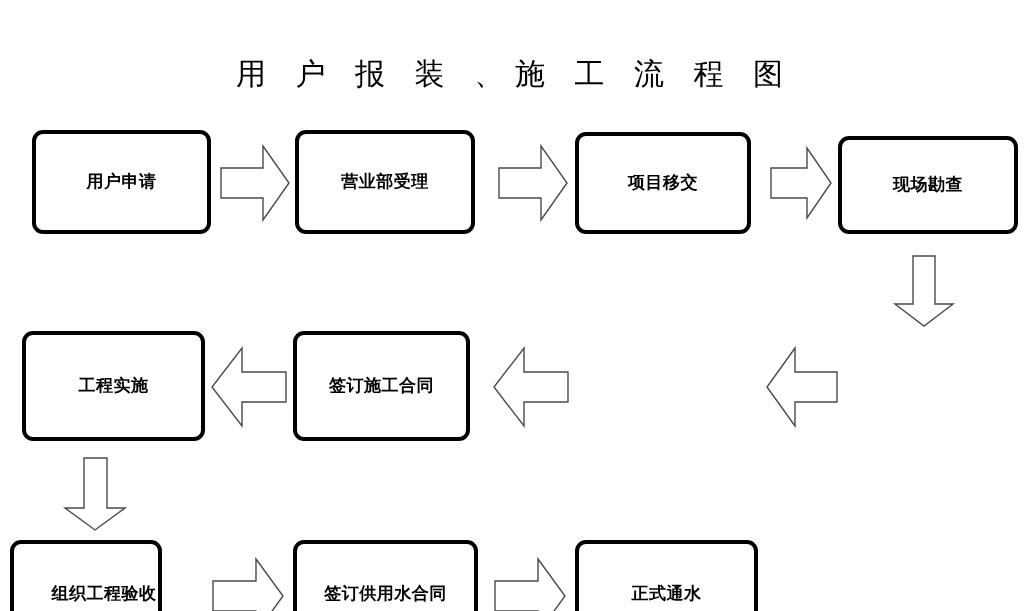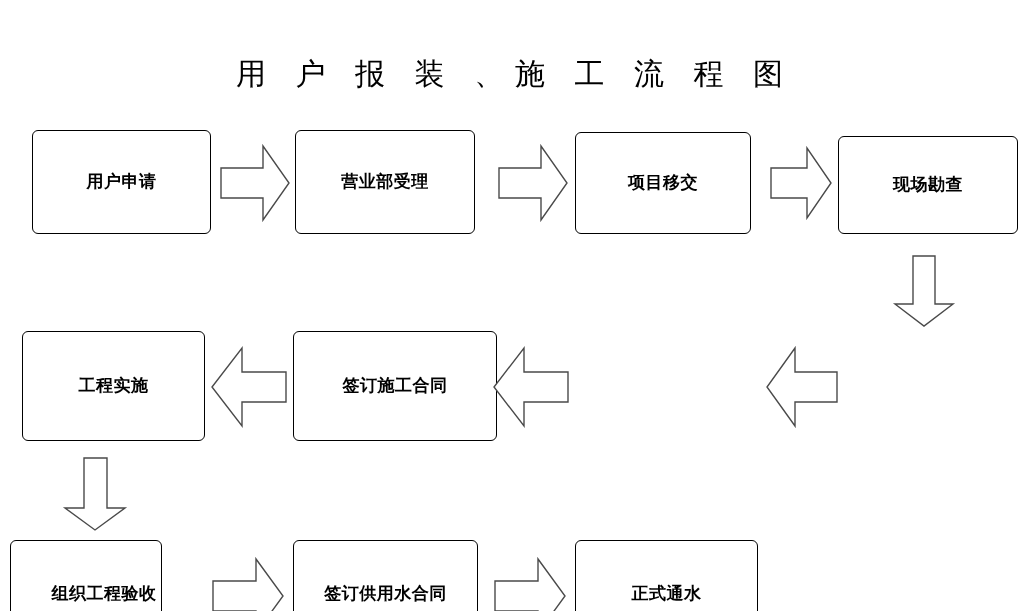--- a/index.html
+++ b/index.html
@@ -31,22 +31,22 @@
     font-size: 30px;
     font-weight: 400;
     letter-spacing: 11px;
     color: #000000;
     white-space: nowrap;
   }
   .node {
     position: absolute;
     box-sizing: border-box;
     background: #ffffff;
-    border: 1px solid #000000;
-    border-radius: 6px;
+    border: 4px solid #000000;
+    border-radius: 11px;
     display: flex;
     align-items: center;
     justify-content: center;
     color: #000000;
     font-family: "Liberation Sans", "DejaVu Sans", sans-serif;
     font-weight: bold;
     font-size: 17px;
     letter-spacing: 0.5px;
     line-height: 1.2;
     text-align: center;
@@ -115,21 +115,21 @@
   <div class="node" style="left:22px; top:285px; width:183px; height:110px;">
     <span>工程实施</span>
   </div>
 
   <div class="arrow" style="left:210px; top:300px; width:78px; height:82px;">
     <svg viewBox="0 0 78 82" width="78" height="82">
       <path d="M76,26 L32,26 L32,2 L2,41 L32,80 L32,56 L76,56 Z"></path>
     </svg>
   </div>
 
-  <div class="node" style="left:293px; top:285px; width:204px; height:110px;">
+  <div class="node" style="left:293px; top:285px; width:177px; height:110px;">
     <span>签订施工合同</span>
   </div>
 
   <div class="arrow" style="left:492px; top:300px; width:78px; height:82px;">
     <svg viewBox="0 0 78 82" width="78" height="82">
       <path d="M76,26 L32,26 L32,2 L2,41 L32,80 L32,56 L76,56 Z"></path>
     </svg>
   </div>
 
 

